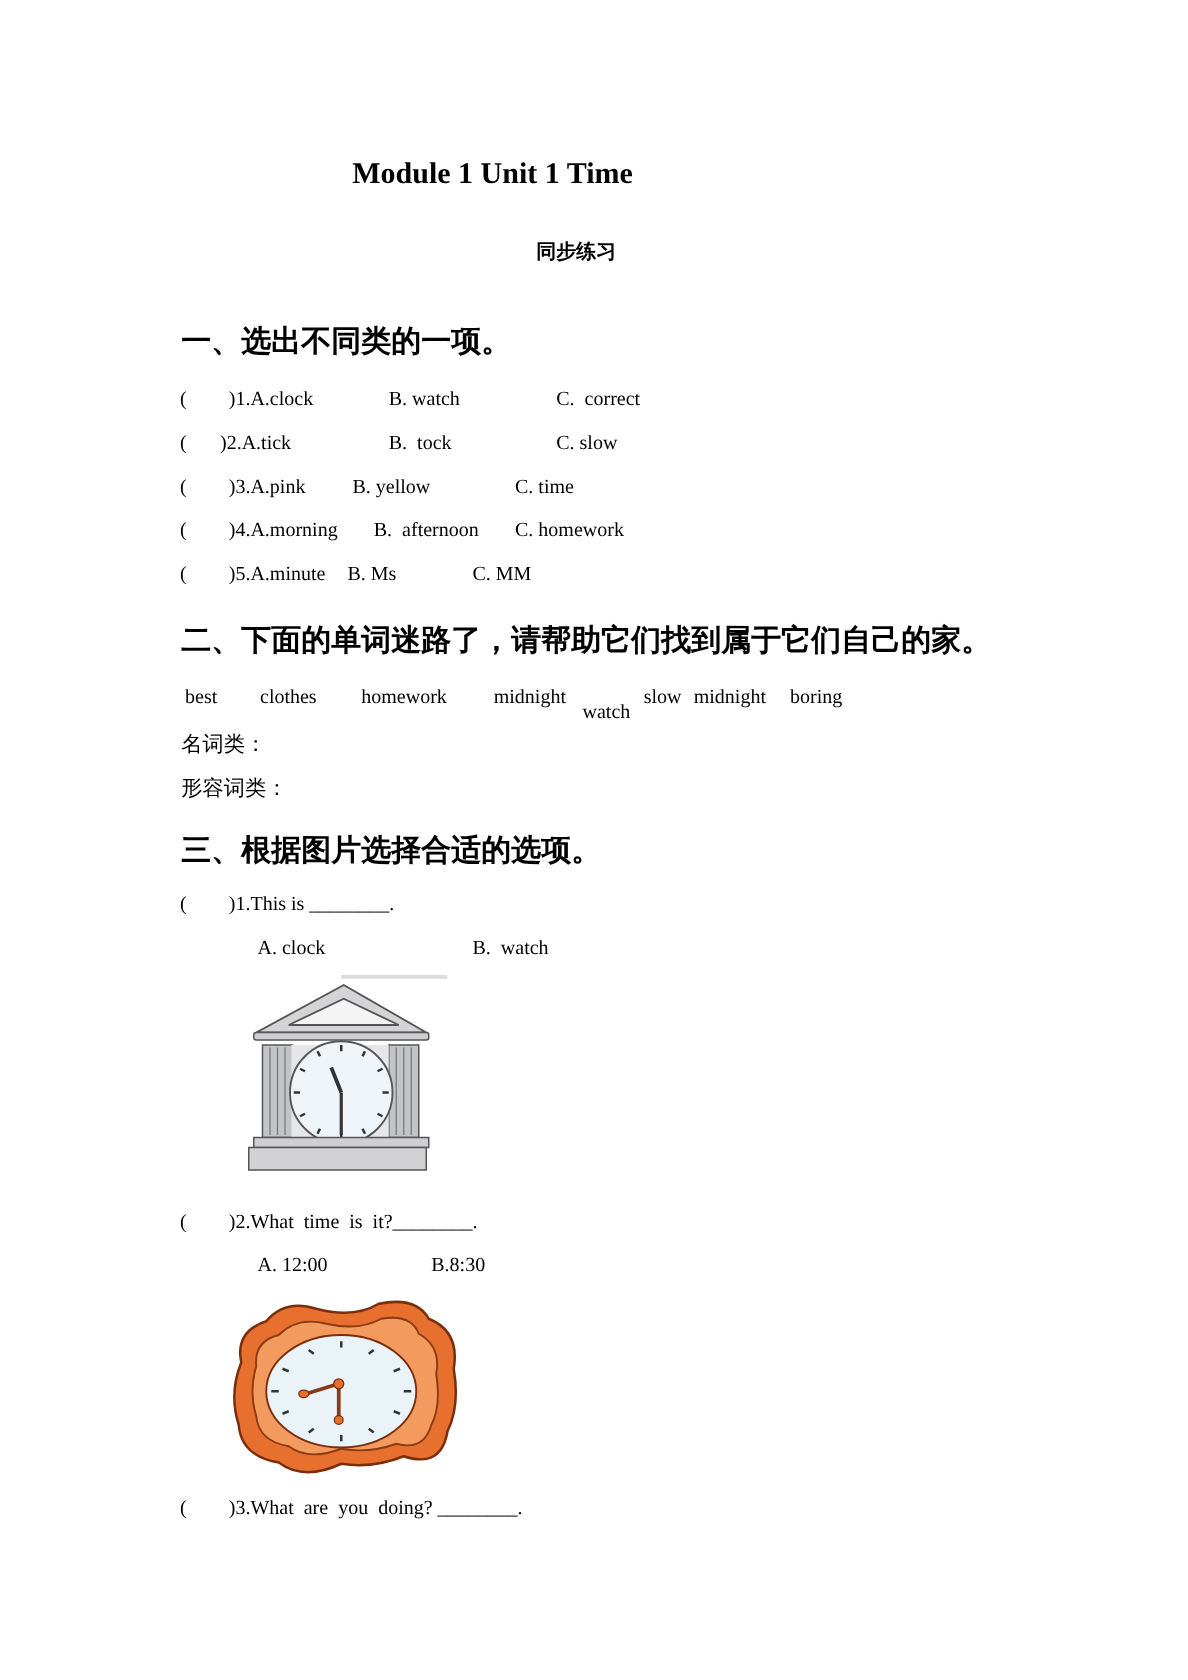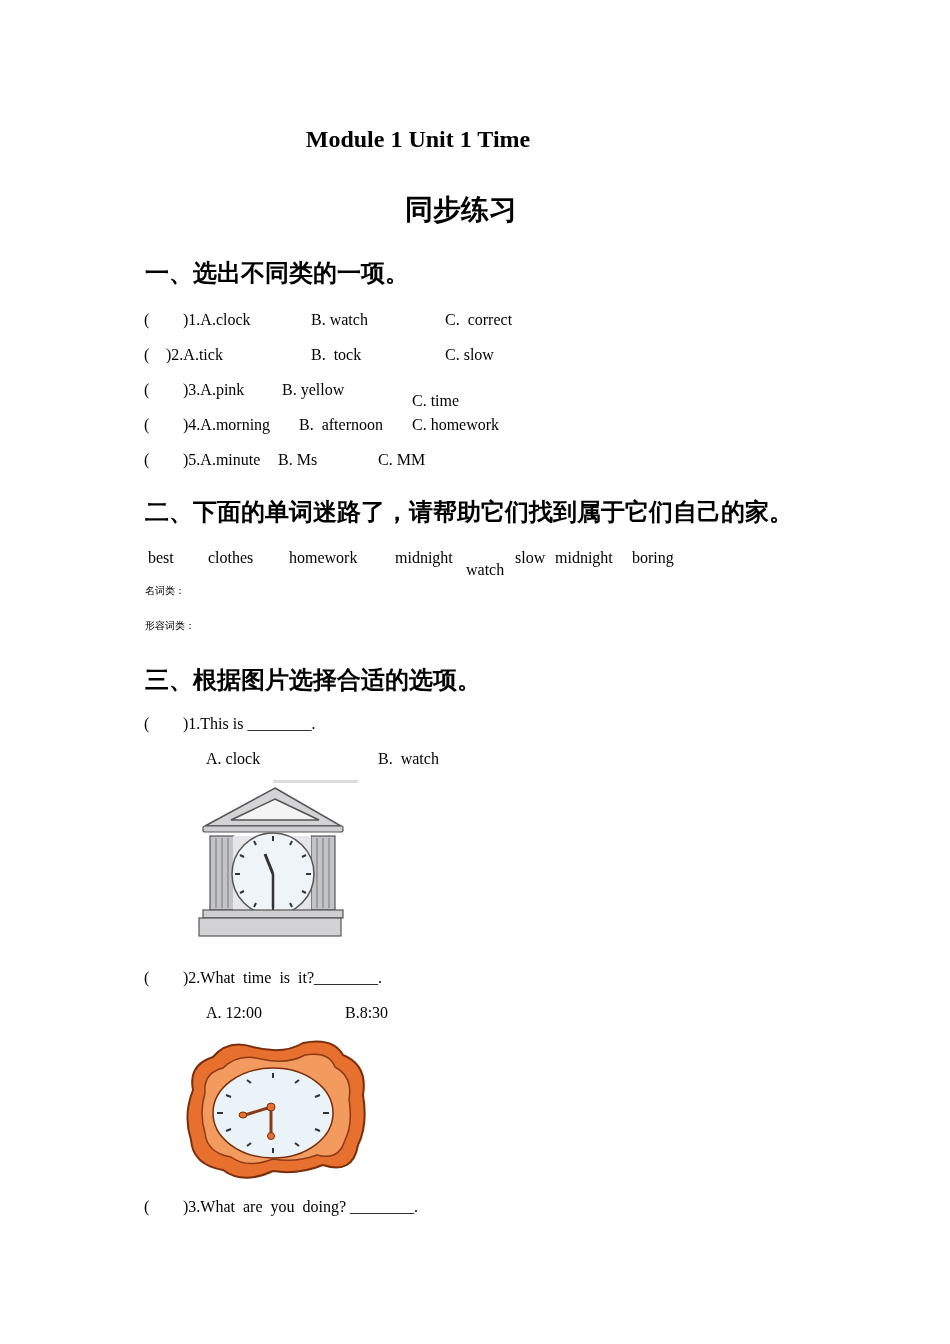--- a/index.html
+++ b/index.html
@@ -1,23 +1,23 @@
 <!DOCTYPE html>
 <html><head>
 <meta charset="utf-8">
 <style>
   html, body { margin: 0; padding: 0; background: #ffffff; }
   body { width: 950px; height: 1344px; position: relative; overflow: hidden;
          font-family: "Liberation Serif", "DejaVu Serif", serif; color: #000; }
   .abs { position: absolute; white-space: pre; }
-  .title { font-weight: bold; font-size: 24px; left: 0; width: 788px; text-align: center; margin-left: 24px; }
-  .subtitle { font-family: "DejaVu Sans", sans-serif; font-weight: bold; font-size: 28px; left: 0; width: 922px; text-align: center; }
+  .title { font-weight: bold; font-size: 24px; left: 0; width: 788px; text-align: center; }
+  .subtitle { font-family: "DejaVu Sans", sans-serif; font-weight: bold; font-size: 16px; left: 0; width: 922px; text-align: center; }
   .sec { font-family: "DejaVu Sans", sans-serif; font-weight: bold; font-size: 24px; left: 145px; }
   .line { font-size: 16px; }
-  .cn { font-family: "DejaVu Sans", sans-serif; font-size: 10px; }
+  .cn { font-family: "DejaVu Sans", sans-serif; font-size: 17px; }
   .pic { position: absolute; }
 </style>
 </head>
 <body>
 
 <div>
 
   <div class="abs title" style="top:126px;">Module 1 Unit 1 Time</div>
   <div class="abs subtitle" style="top:191px;">同步练习</div>
 
@@ -25,29 +25,29 @@
 
   <div>
     <div>
       <span class="abs line" style="left:144px;top:311px;">(</span>
       <span class="abs line" style="left:183px;top:311px;">)1.A.clock</span>
       <span class="abs line" style="left:311px;top:311px;">B. watch</span>
       <span class="abs line" style="left:445px;top:311px;">C.  correct</span>
     </div>
     <div>
       <span class="abs line" style="left:144px;top:346px;">(</span>
-      <span class="abs line" style="left:166px;top:346px;">)2.A.tick</span>
+      <span class="abs line" style="left:176px;top:346px;">)2.A.tick</span>
       <span class="abs line" style="left:311px;top:346px;">B.  tock</span>
       <span class="abs line" style="left:445px;top:346px;">C. slow</span>
     </div>
     <div>
       <span class="abs line" style="left:144px;top:381px;">(</span>
       <span class="abs line" style="left:183px;top:381px;">)3.A.pink</span>
       <span class="abs line" style="left:282px;top:381px;">B. yellow</span>
-      <span class="abs line" style="left:412px;top:392px;">C. time</span>
+      <span class="abs line" style="left:412px;top:381px;">C. time</span>
     </div>
     <div>
       <span class="abs line" style="left:144px;top:416px;">(</span>
       <span class="abs line" style="left:183px;top:416px;">)4.A.morning</span>
       <span class="abs line" style="left:299px;top:416px;">B.  afternoon</span>
       <span class="abs line" style="left:412px;top:416px;">C. homework</span>
     </div>
     <div>
       <span class="abs line" style="left:144px;top:451px;">(</span>
       <span class="abs line" style="left:183px;top:451px;">)5.A.minute</span>

